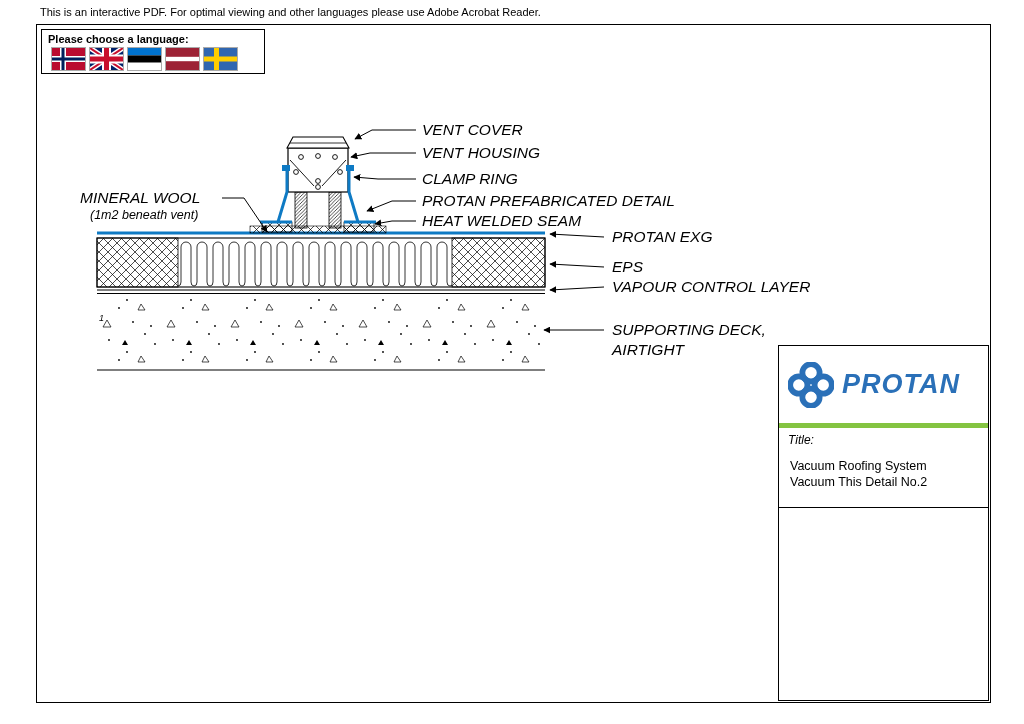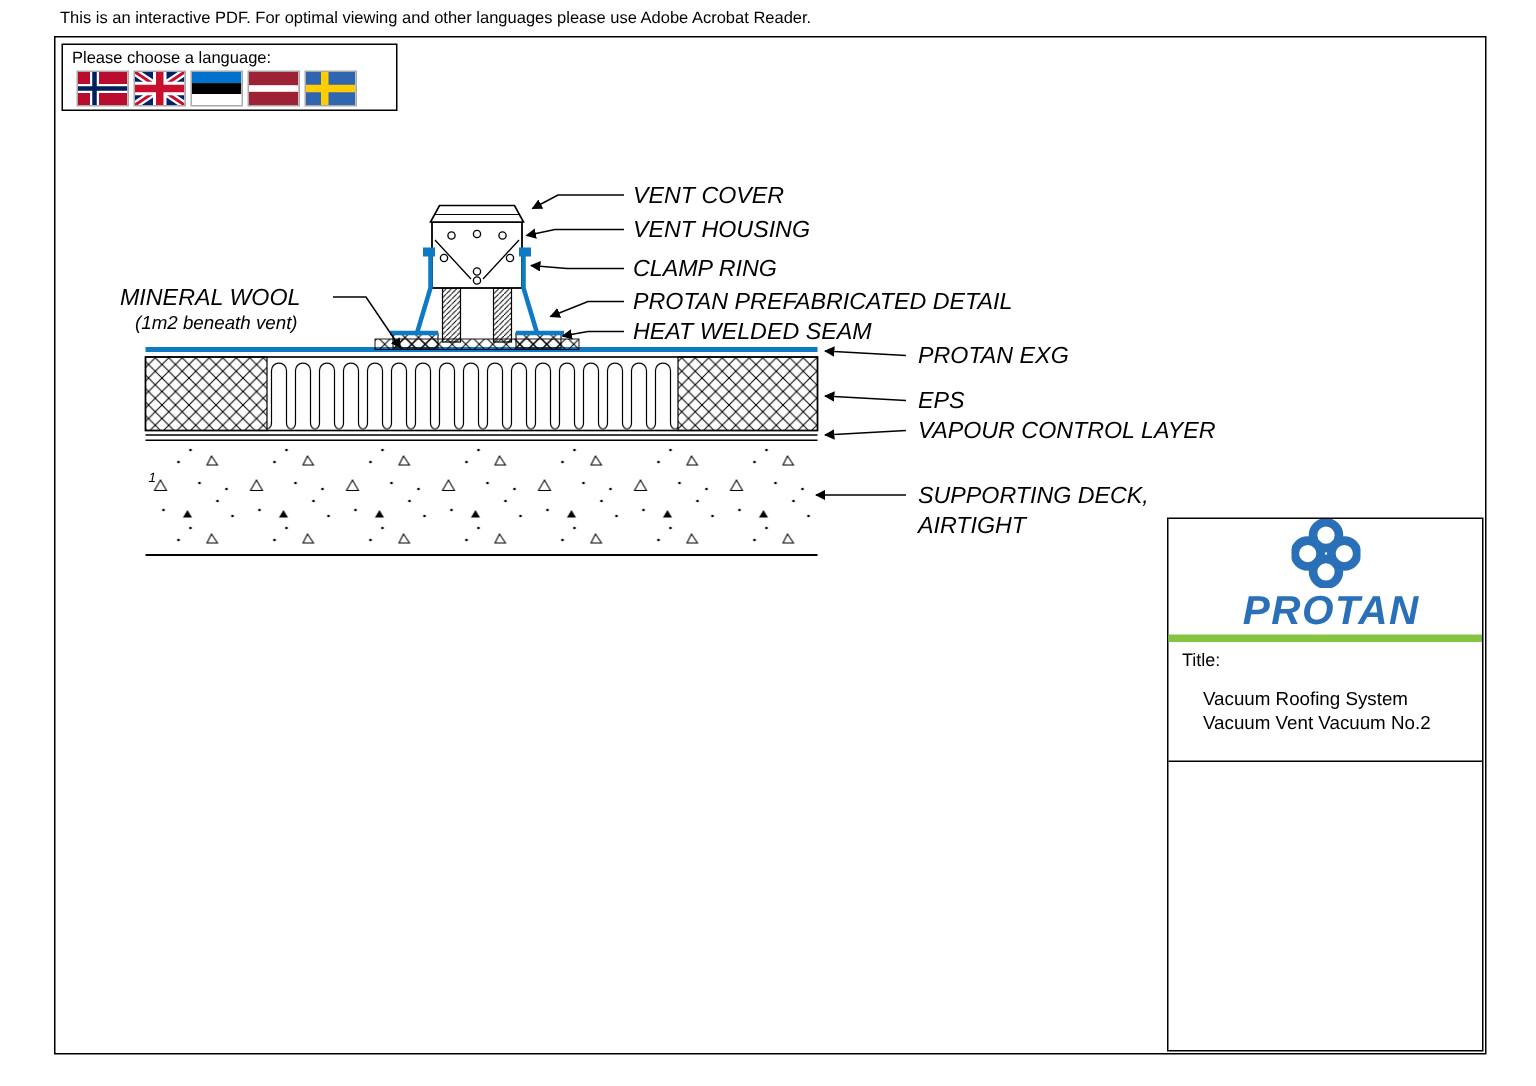--- a/index.html
+++ b/index.html
@@ -1,32 +1,32 @@
 <!DOCTYPE html>
 <html><head>
 <meta charset="utf-8">
 <style>
   html,body{margin:0;padding:0;background:#ffffff;width:1024px;height:724px;
     font-family:"Liberation Sans","DejaVu Sans",sans-serif;color:#000;}
   .abs{position:absolute;}
   #top-notice{left:40px;top:6px;font-size:11px;}
   #page-frame{left:36px;top:24px;width:953px;height:677px;border:1px solid #000;}
-  #language-box{left:41px;top:29px;width:224px;height:45px;border:1px solid #000;padding:3px 6px;box-sizing:border-box;}
+  #language-box{left:41px;top:29px;width:224px;height:45px;border:1px solid #000;padding:3px 6px;box-sizing:border-box;font-weight:bold;}
   #language-prompt{font-size:11px;}
   #flag-row{display:flex;gap:5px;margin-top:3px;margin-left:4px;}
   #flag-row svg{outline:0.5px solid #aaa;display:block;cursor:pointer;}
   #drawing-svg{left:0;top:0;}
   .lbl{font-style:italic;font-size:15.5px;fill:#000;}
   .lbl-sm{font-style:italic;font-size:12.5px;fill:#000;}
   .leader{fill:none;stroke:#000;stroke-width:1;}
   
   #title-block{left:778px;top:345px;width:211px;height:356px;border:1px solid #000;box-sizing:border-box;background:#fff;}
-  .tb-sec{border-bottom:1px solid #000;box-sizing:border-box;padding:5px 9px;flex-direction:column;}
-  .tb-label{font-size:12px;}
-  .tb-value{font-size:12.5px;margin-left:14px;margin-top:12px;}
+  .tb-sec{border-bottom:1px solid #000;box-sizing:border-box;padding:5px 9px;}
+  .tb-label{font-size:12px;font-style:italic;}
+  .tb-value{font-size:12.5px;margin-left:2px;margin-top:12px;}
   #tb-logo-sec{height:77px;border-bottom:none;display:flex;align-items:center;padding:0 9px;box-sizing:border-box;}
   #tb-green-bar{height:5px;background:#84c441;border-bottom:none;padding:0;}
   #tb-title-sec{height:80px;}
   #tb-system-sec{height:80px;}
   #tb-drawing-sec{height:59px;}
   #tb-revision-sec{height:54px;border-bottom:none;}
   #brand-text{font-size:27px;font-weight:bold;font-style:italic;color:#2a70b8;letter-spacing:1px;margin-left:8px;}
   .tight{line-height:1.25;}
 </style>
 </head>
@@ -187,16 +187,16 @@
         <circle cx="27.5" cy="27.5" r="7.5"></circle>
       </g>
     </svg>
     <span id="brand-text">PROTAN</span>
   </div>
   <div class="tb-sec" id="tb-green-bar"></div>
   <div class="tb-sec" id="tb-title-sec">
     <div class="tb-label">Title:</div>
     <div class="tb-value tight">
       <div>Vacuum Roofing System</div>
-      <div>Vacuum Vent Vacuum No.2</div>
+      <div>Vacuum This Detail No.2</div>
     </div>
   </div>
 </div>
 
 </body></html>

